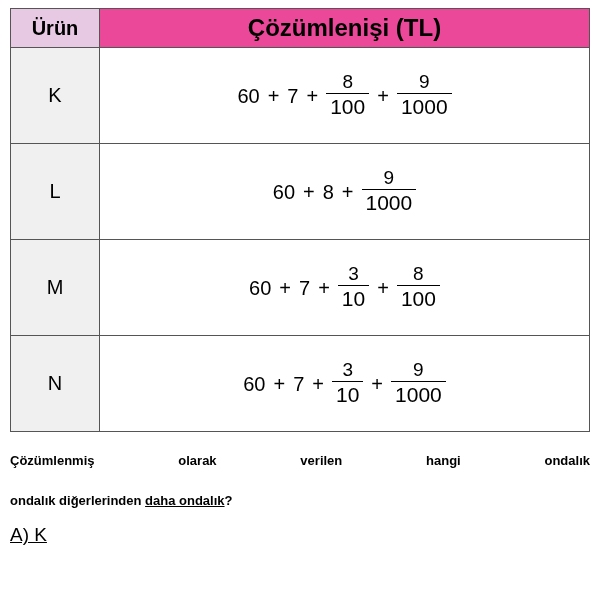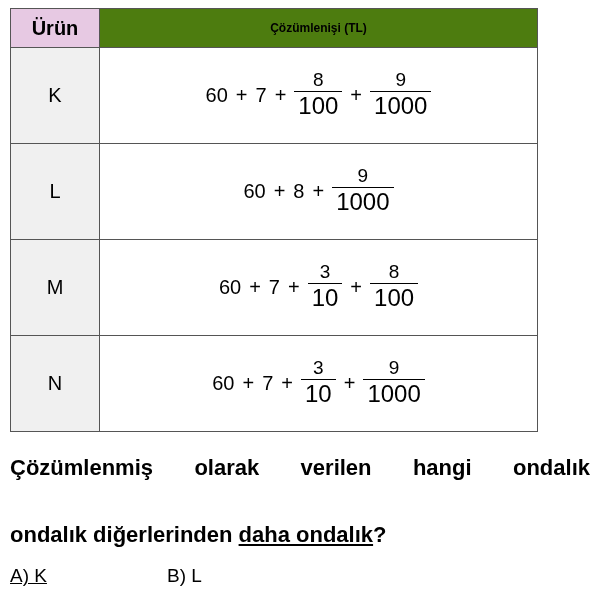--- a/index.html
+++ b/index.html
@@ -19,39 +19,39 @@
     width: 608px;
     height: 600px;
     box-sizing: border-box;
     padding: 8px 10px 0 10px;
   }
 
   
   table.qtable {
     border-collapse: collapse;
     table-layout: fixed;
-    width: 528px;
+    width: 580px;
     margin: 0;
   }
   table.qtable td, table.qtable th {
     border: 1px solid #555555;
     padding: 0;
     text-align: center;
     vertical-align: middle;
   }
   th.head-prod {
     width: 88px;
     height: 38px;
     background: #e7c9e3;
     font-size: 20px;
     font-weight: bold;
   }
   th.head-expr {
-    background: #4d7c0f;
-    font-size: 12px;
+    background: #ec4899;
+    font-size: 24px;
     font-weight: bold;
   }
   td.cell-prod {
     width: 88px;
     height: 95px;
     background: #f0f0f0;
     font-size: 20px;
     font-weight: normal;
   }
   td.cell-expr {
@@ -85,28 +85,28 @@
     position: relative;
     top: -1px;
   }
   .frac .num {
     padding: 0 4px 1px 4px;
     font-size: 19px;
   }
   .frac .den {
     border-top: 1.5px solid #000;
     padding: 1px 4px 0 4px;
-    font-size: 24px;
+    font-size: 21px;
   }
 
   
   .question {
     margin-top: 19px;
     width: 580px;
-    font-size: 22px;
+    font-size: 13px;
     font-weight: bold;
     line-height: 1.52;
     text-align: justify;
     text-justify: inter-word;
   }
   .question .line1 {
     display: block;
     text-align: justify;
   }
   .question .line1::after {
@@ -225,16 +225,15 @@
     </tbody>
   </table>
 
   <div class="question">
     <span class="line1">Çözümlenmiş olarak verilen hangi ondalık</span>
     <span><span>ondalık diğerlerinden </span><span class="underline">daha ondalık</span><span>?</span></span>
   </div>
 
   <div class="options">
     <div class="opt">A) K</div>
-    <div class="opt">B) L</div>
   </div>
 
 </div>
 
 </body></html>

